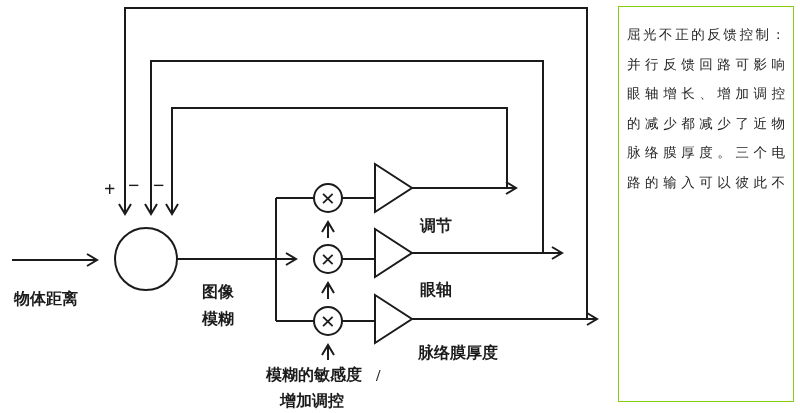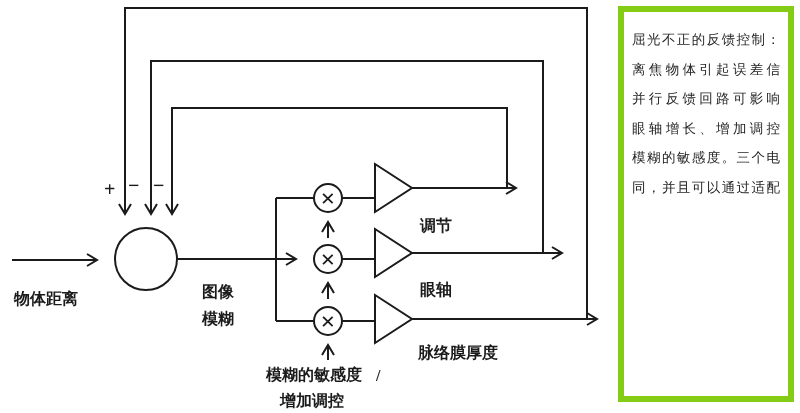--- a/index.html
+++ b/index.html
@@ -28,21 +28,21 @@
   .lbl { font-size: 16px; }
   .sign { font-size: 20px; font-weight: 700; }
   .mult { font-size: 26px; font-weight: 600; }
   .caption {
     position: absolute;
     left: 618px;
     top: 6px;
     width: 176px;
     height: 396px;
     box-sizing: border-box;
-    border: 6px solid #84cc16;
+    border: 1px solid #84cc16;
     padding: 13px 8px 0 8px;
     color: #1f1f1f;
     font-size: 13.5px;
   }
   .cap-line {
     height: 29.5px;
     line-height: 29.5px;
     text-align: justify;
     text-align-last: justify;
     white-space: nowrap;
@@ -122,20 +122,20 @@
     <text class="lbl" x="420" y="231">调节</text>
     <text class="lbl" x="420" y="295">眼轴</text>
     <text class="lbl" x="418" y="358">脉络膜厚度</text>
     <text class="lbl" x="266" y="380">模糊的敏感度</text>
     <text class="lbl" x="376" y="381">/</text>
     <text class="lbl" x="280" y="406">增加调控</text>
   </svg>
 
   <div class="caption">
     <div class="cap-line">屈光不正的反馈控制：</div>
-    <div class="cap-line">离焦物体引起误差信</div>
     <div class="cap-line">并行反馈回路可影响</div>
     <div class="cap-line">眼轴增长、增加调控</div>
-    <div class="cap-line">模糊的敏感度。三个电</div>
-    <div class="cap-line">同，并且可以通过适配</div>
+    <div class="cap-line">的减少都减少了近物</div>
+    <div class="cap-line">脉络膜厚度。三个电</div>
+    <div class="cap-line">路的输入可以彼此不</div>
   </div>
 
 </div>
 
 </body></html>

